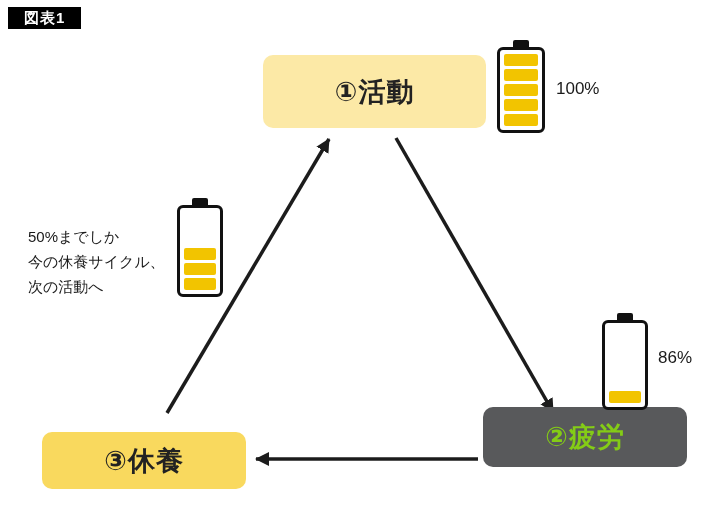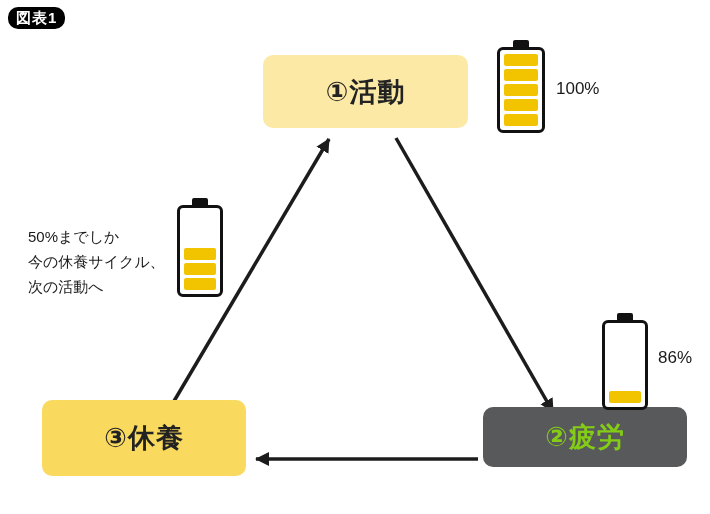--- a/index.html
+++ b/index.html
@@ -8,32 +8,32 @@
     background:#ffffff;
     font-family:"Liberation Sans","DejaVu Sans",sans-serif;
     color:#1a1a1a;
   }
   .stage{position:absolute;inset:0;}
 
   
   .title-row{position:absolute;left:8px;top:7px;display:flex;align-items:center;gap:9px;}
   .title-badge{
     background:#000;color:#fff;font-weight:bold;font-size:15px;
-    padding:3px 8px 4px;letter-spacing:1px;line-height:1;border-radius:10px;
+    padding:3px 16px 4px;letter-spacing:1px;line-height:1;
   }
   .title-text{font-weight:bold;font-size:18px;color:#111;}
 
   
   .node{
     position:absolute;border-radius:10px;
     display:flex;align-items:center;justify-content:center;
     font-weight:bold;font-size:27px;letter-spacing:1px;
   }
-  .node-activity{left:263px;top:55px;width:205px;height:73px;background:var(--activity-bg,#fce9a6);color:#222;}
-  .node-rest{left:42px;top:400px;width:204px;height:76px;background:var(--rest-bg,#f9d95e);color:#222;}
+  .node-activity{left:263px;top:55px;width:223px;height:73px;background:var(--activity-bg,#fce9a6);color:#222;}
+  .node-rest{left:42px;top:432px;width:204px;height:57px;background:var(--rest-bg,#f9d95e);color:#222;}
   .node-fatigue{left:483px;top:407px;width:204px;height:60px;background:var(--fatigue-bg,#58595b);color:#84cc16;}
 
   
   .battery{
     position:absolute;border:3px solid #111;border-radius:6px;background:#fff;
   }
   .battery::before{ 
     content:"";position:absolute;top:-10px;left:50%;transform:translateX(-50%);
     width:16px;height:8px;background:#111;border-radius:2px 2px 0 0;
   }

